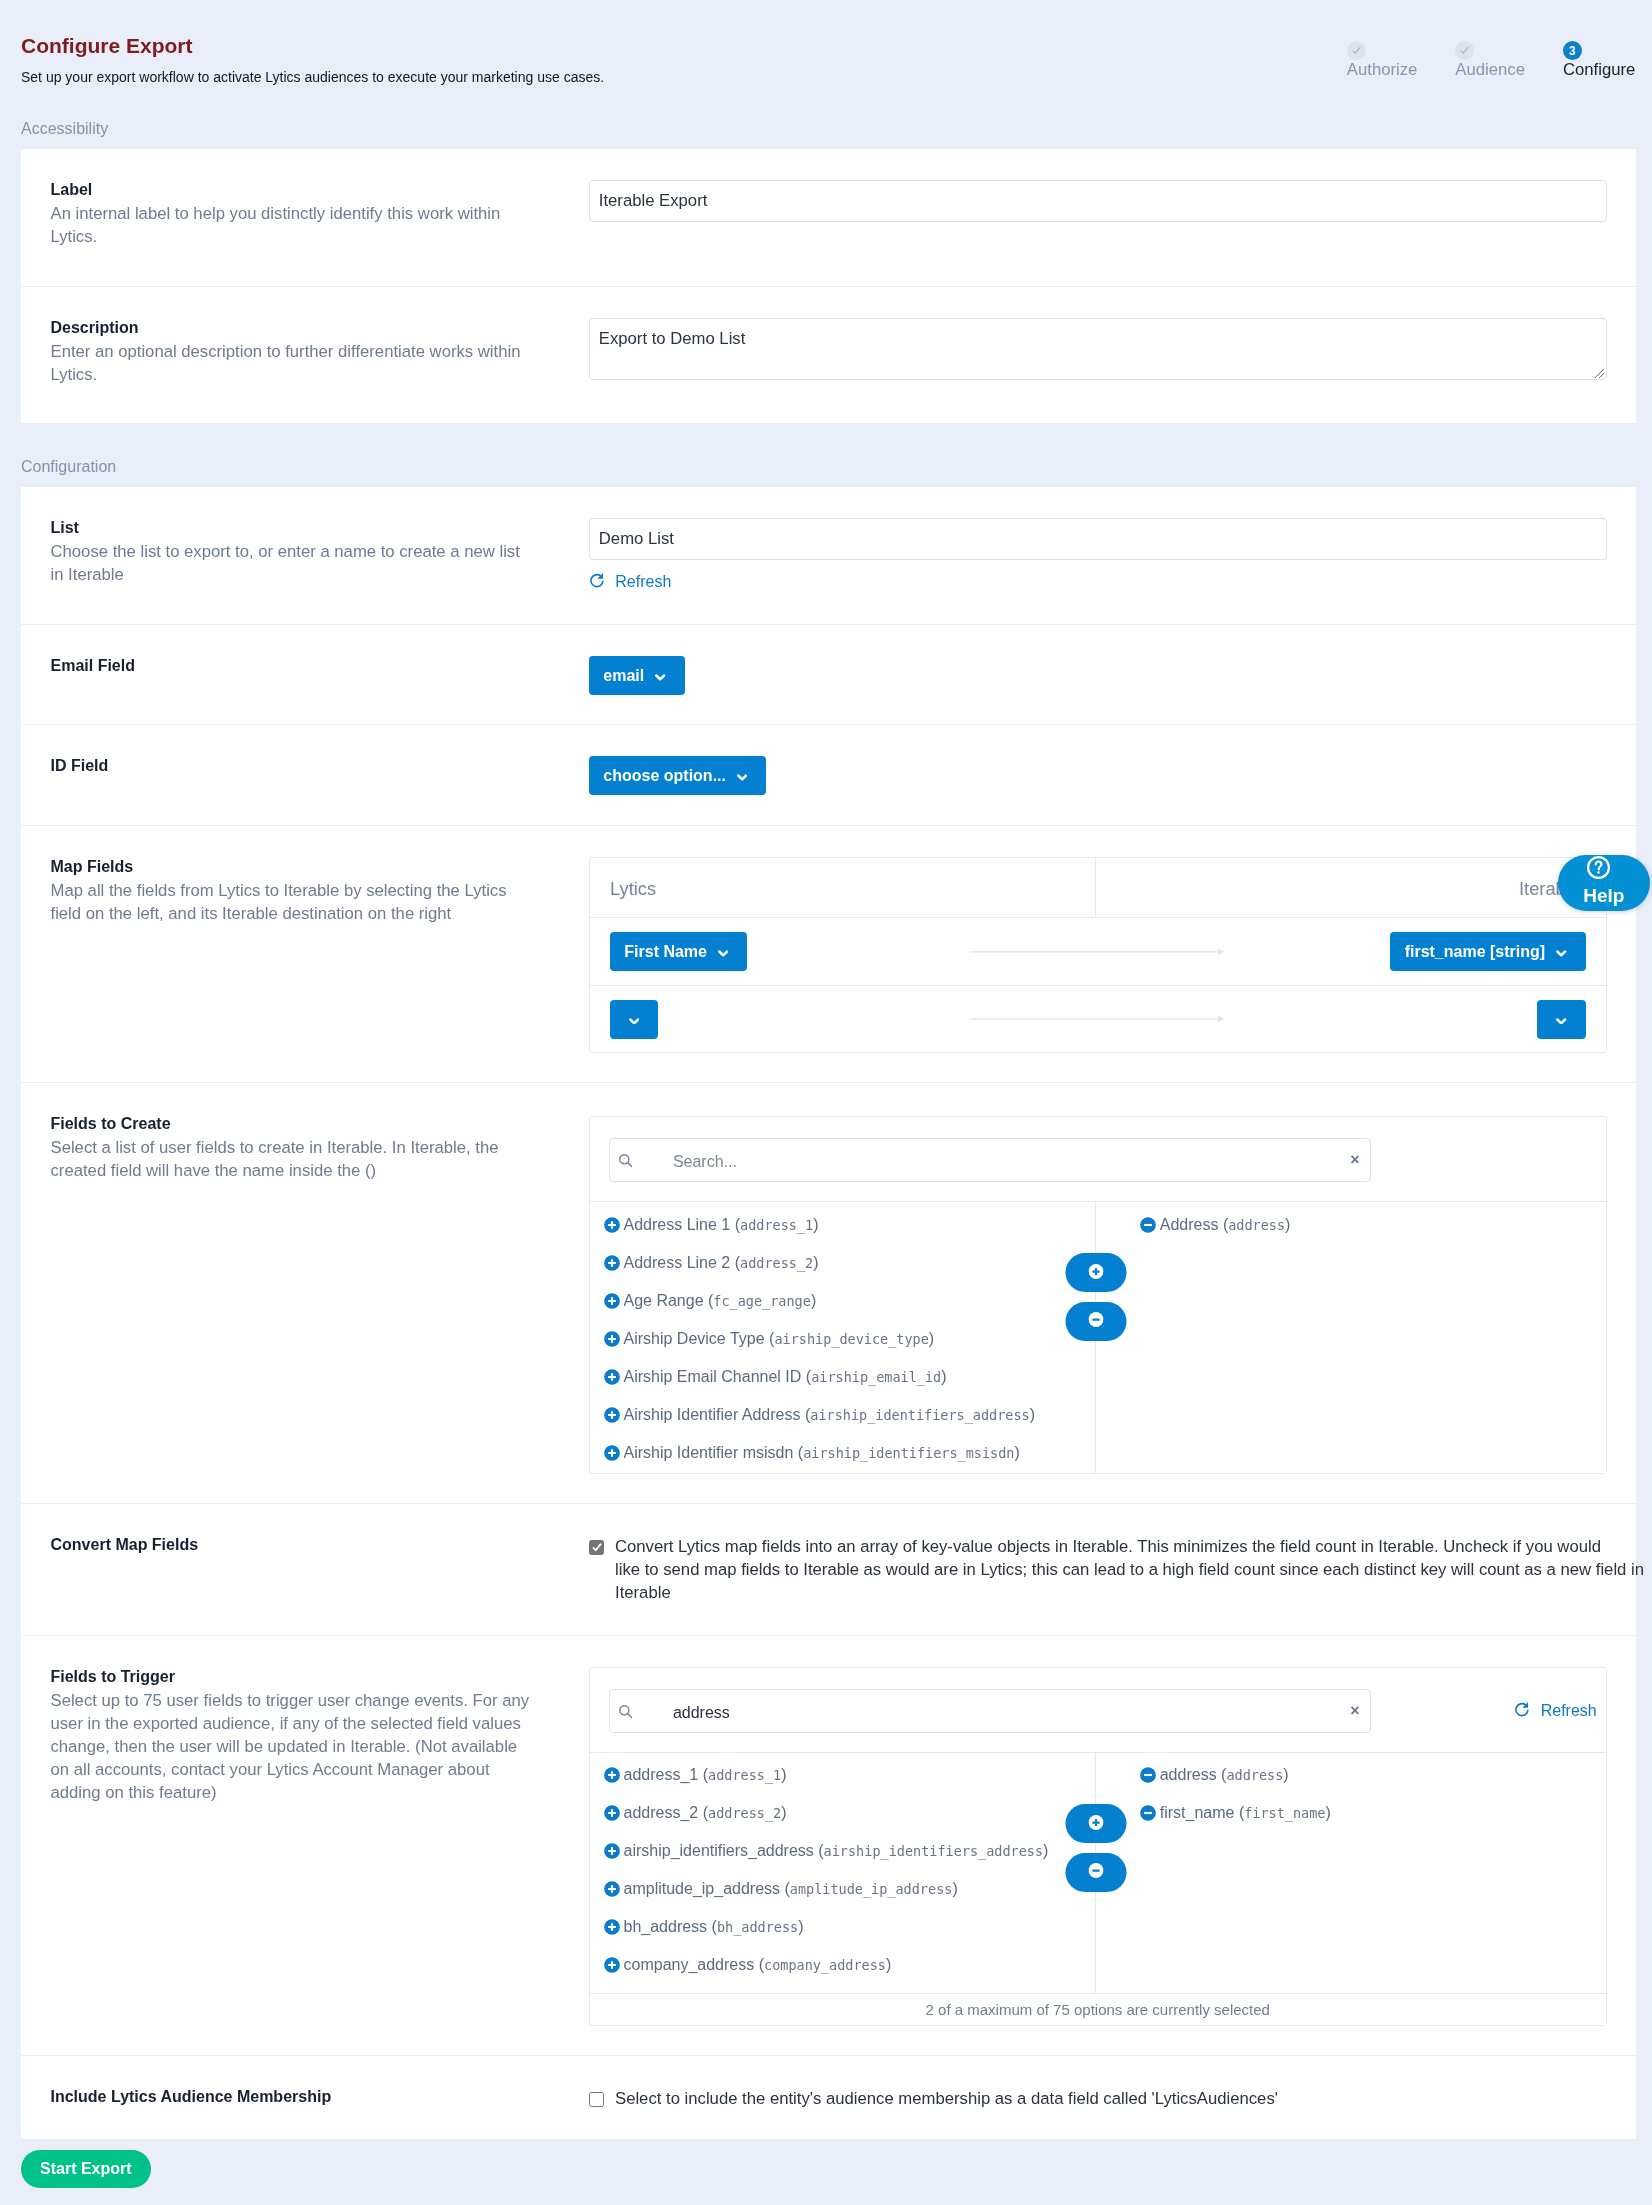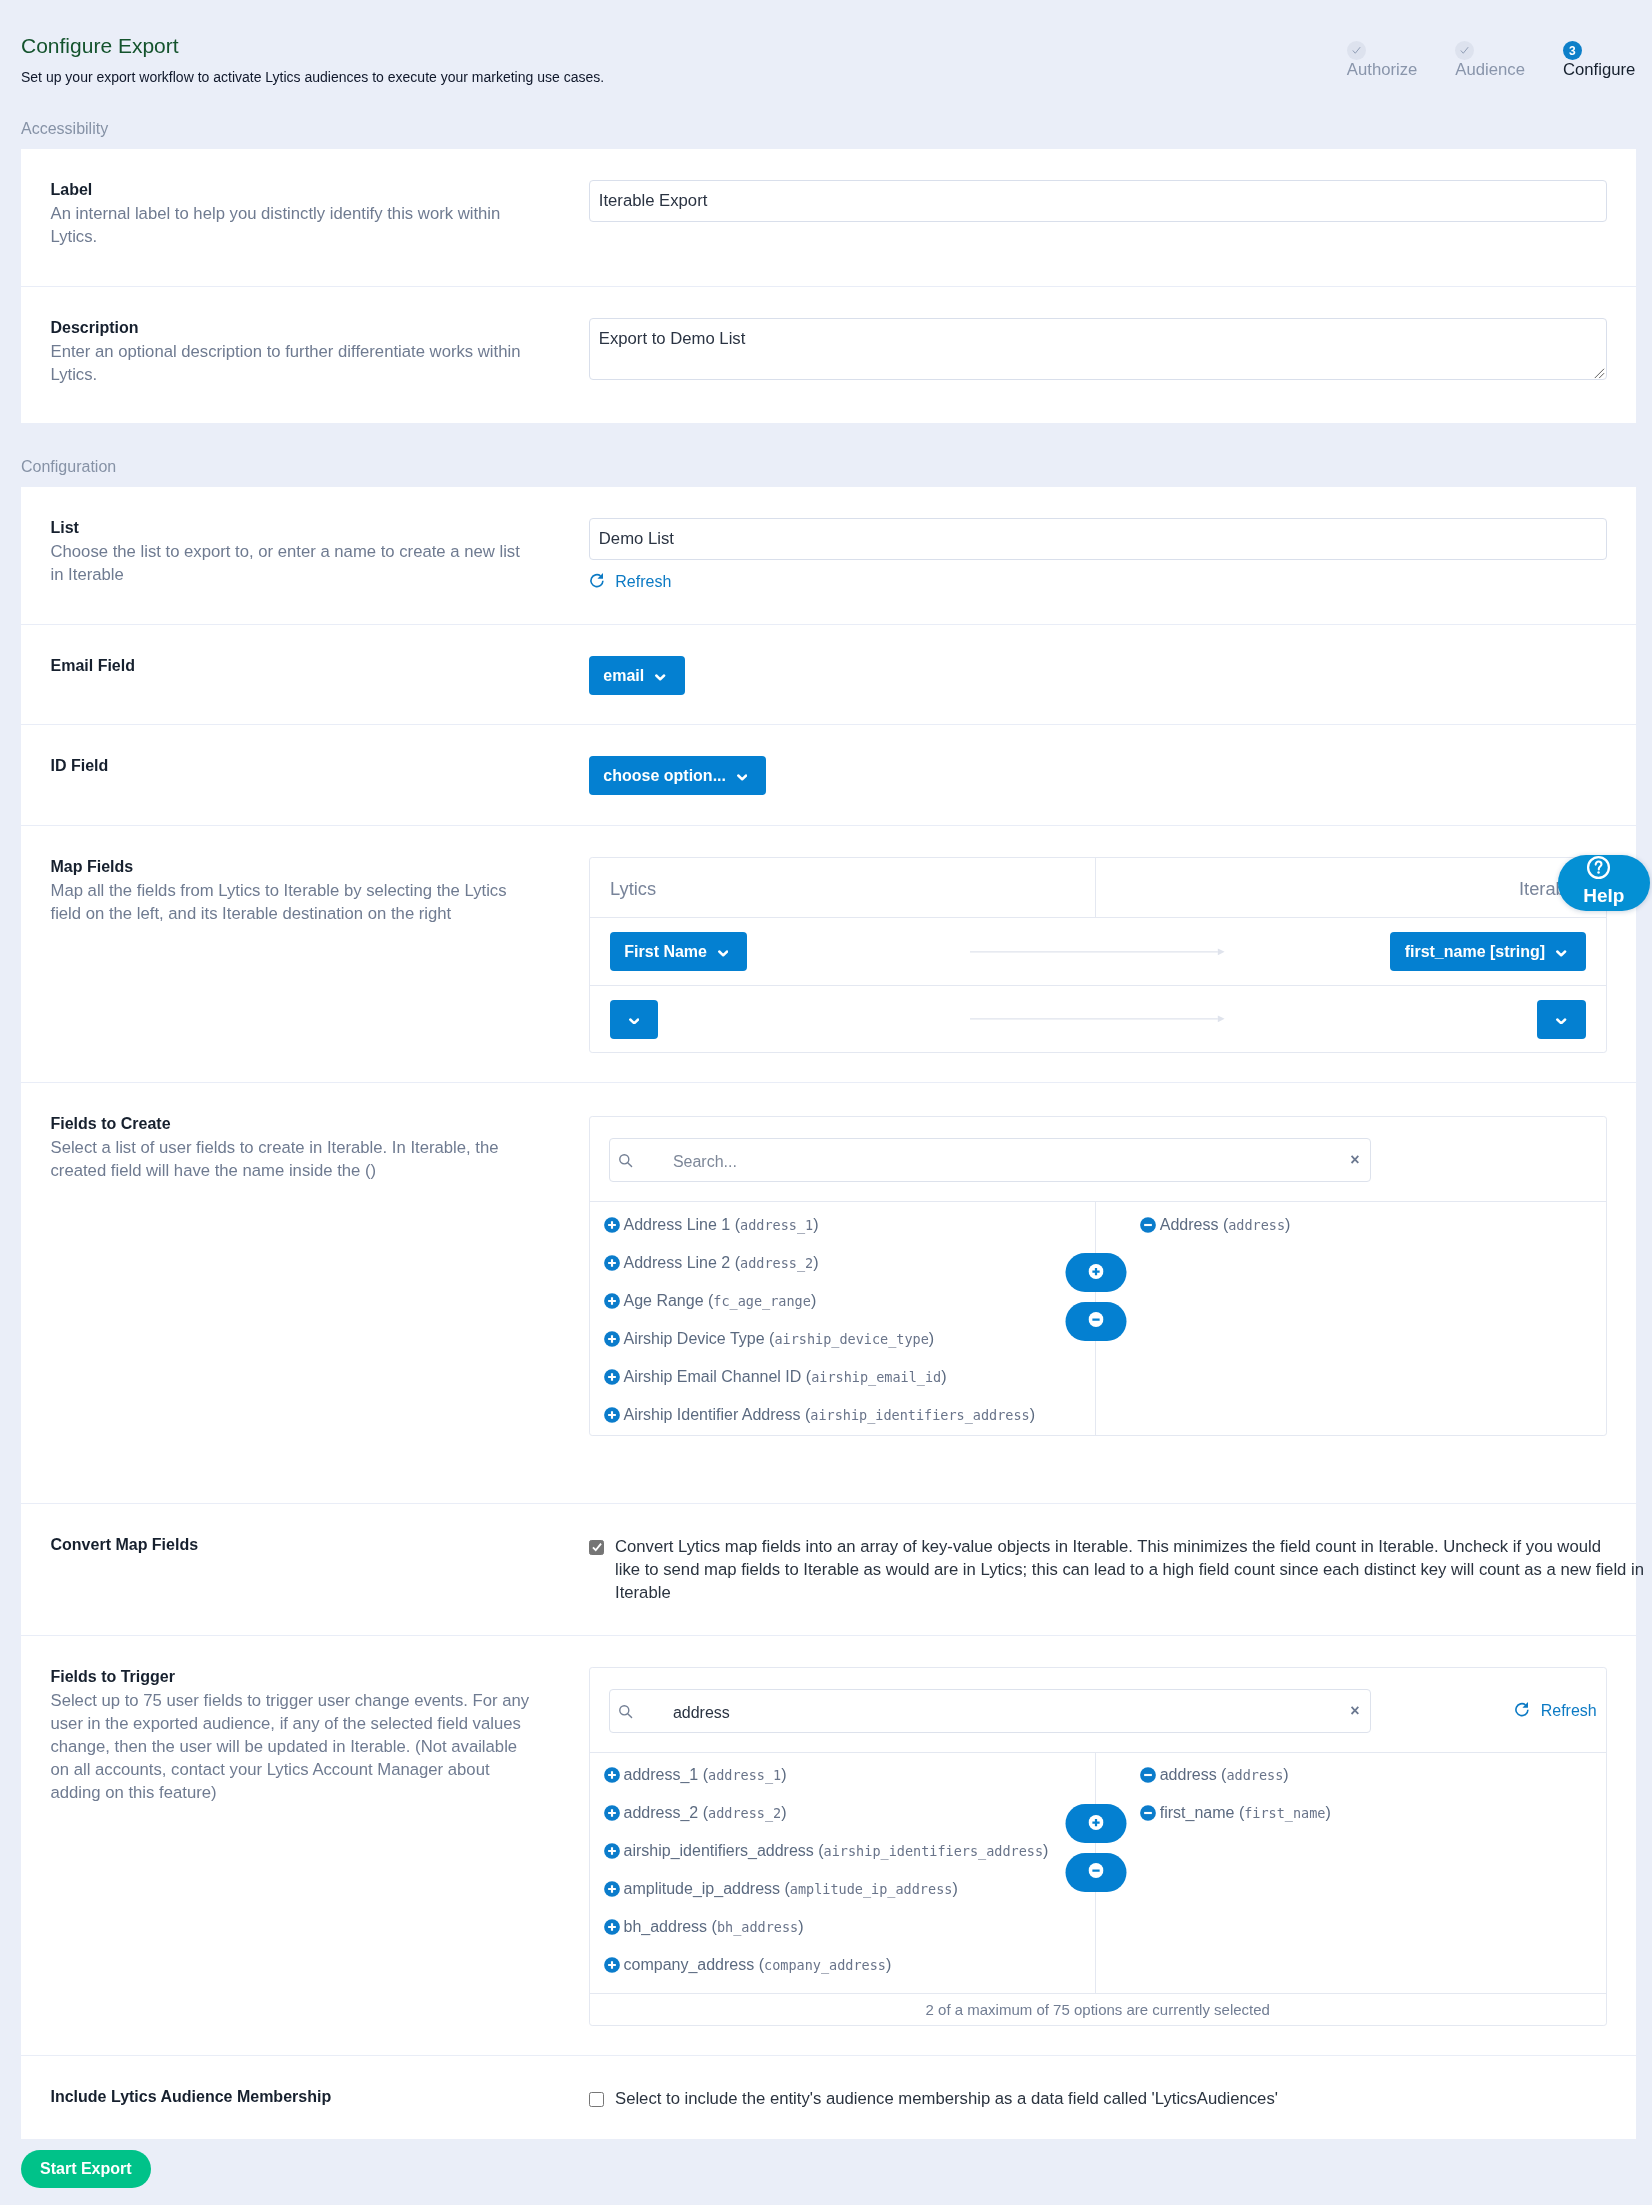--- a/index.html
+++ b/index.html
@@ -7,21 +7,21 @@
   body {
     width: 1652px; height: 2205px;
     background: #eaeef8;
     font-family: "Liberation Sans", sans-serif;
     color: #1b2733;
     overflow: hidden;
   }
   .page { position: relative; width: 1652px; height: 2205px; }
 
   
-  .hdr-title { position:absolute; left:21px; top:35px; font-size:21px; font-weight:400; color:#14532d;
+  .hdr-title { position:absolute; left:21px; top:35px; font-size:21px; font-weight:700; color:#7f1d1d;
      line-height:21px; }
   .hdr-sub { position:absolute; left:21px; top:68px; font-size:14px; color:#0f172a; line-height:19px; }
 
   .steps { position:absolute; right:16.7px; top:41px; display:flex; align-items:center; }
   .step { display:flex; align-items:flex-start; margin-left:38px;flex-direction:column; }
   .step:first-child { margin-left:0; }
   .badge { width:19px; height:19px; border-radius:50%; display:flex; align-items:center;
      justify-content:center; background:#dde2ee; color:#8e9bb3; font-size:11px; margin-right:9.6px; }
   .step.current .badge { background:#0d7fc9; color:#fff; font-weight:700; font-size:12px; }
   .step-label { font-size:16.7px; color:#8995ab; line-height:19px; }
@@ -306,20 +306,26 @@
                       <circle cx="12" cy="12" r="11.8" fill="#0b7ccb"></circle>
                       <path d="M12 6.2 V17.8 M6.2 12 H17.8" stroke="#fff" stroke-width="3.2" stroke-linecap="butt"></path>
                     </svg>
                   </span><span>Airship Email Channel ID</span>&nbsp;<span>(<span class="key">airship_email_id</span>)</span></div>
 <div class="dl-item"><span class="ci">
                     <svg width="16" height="16" viewBox="0 0 24 24" fill="none">
                       <circle cx="12" cy="12" r="11.8" fill="#0b7ccb"></circle>
                       <path d="M12 6.2 V17.8 M6.2 12 H17.8" stroke="#fff" stroke-width="3.2" stroke-linecap="butt"></path>
                     </svg>
                   </span><span>Airship Identifier Address</span>&nbsp;<span>(<span class="key">airship_identifiers_address</span>)</span></div>
+<div class="dl-item"><span class="ci">
+                    <svg width="16" height="16" viewBox="0 0 24 24" fill="none">
+                      <circle cx="12" cy="12" r="11.8" fill="#0b7ccb"></circle>
+                      <path d="M12 6.2 V17.8 M6.2 12 H17.8" stroke="#fff" stroke-width="3.2" stroke-linecap="butt"></path>
+                    </svg>
+                  </span><span>Airship Identifier msisdn</span>&nbsp;<span>(<span class="key">airship_identifiers_msisdn</span>)</span></div>
 </div>
 <div class="dl-col right">
 <div class="dl-item"><span class="ci">
                     <svg width="16" height="16" viewBox="0 0 24 24" fill="none">
                       <circle cx="12" cy="12" r="11.8" fill="#0b7ccb"></circle>
                       <path d="M6.2 12 H17.8" stroke="#fff" stroke-width="3.2" stroke-linecap="butt"></path>
                     </svg>
                   </span><span>Address</span>&nbsp;<span>(<span class="key">address</span>)</span></div>
 </div>
 <div class="dl-ctrls">

